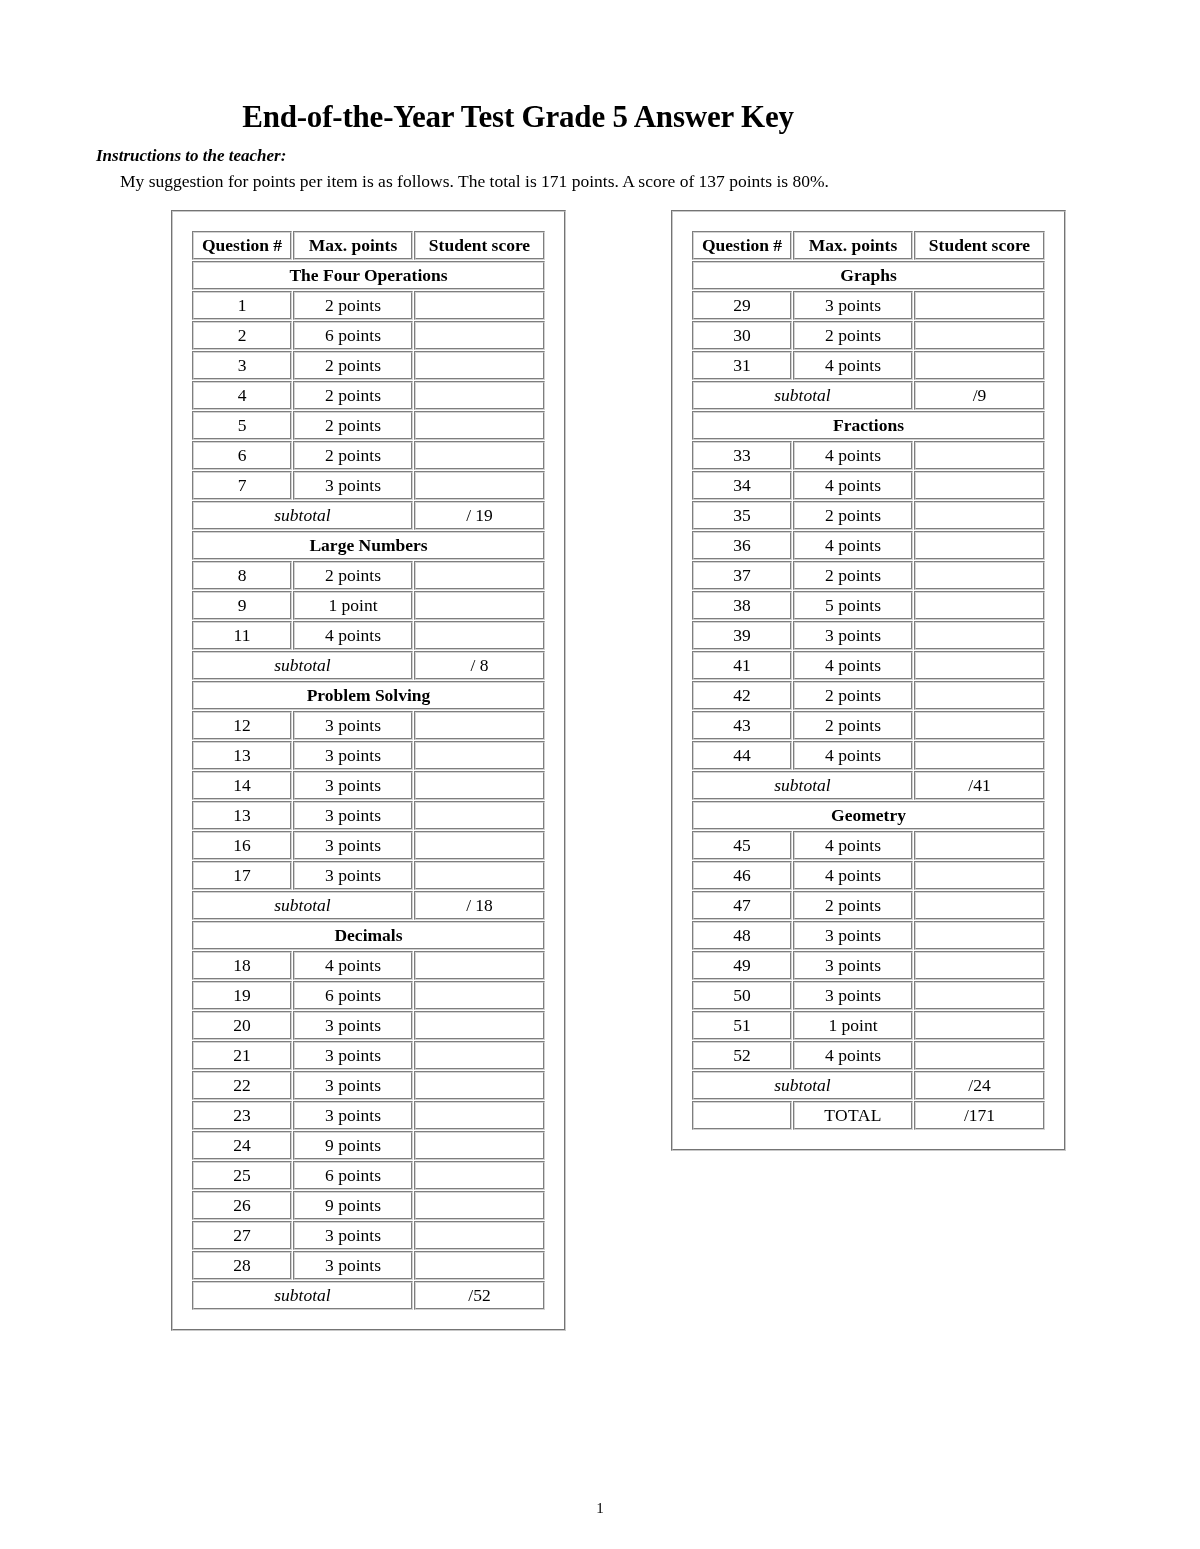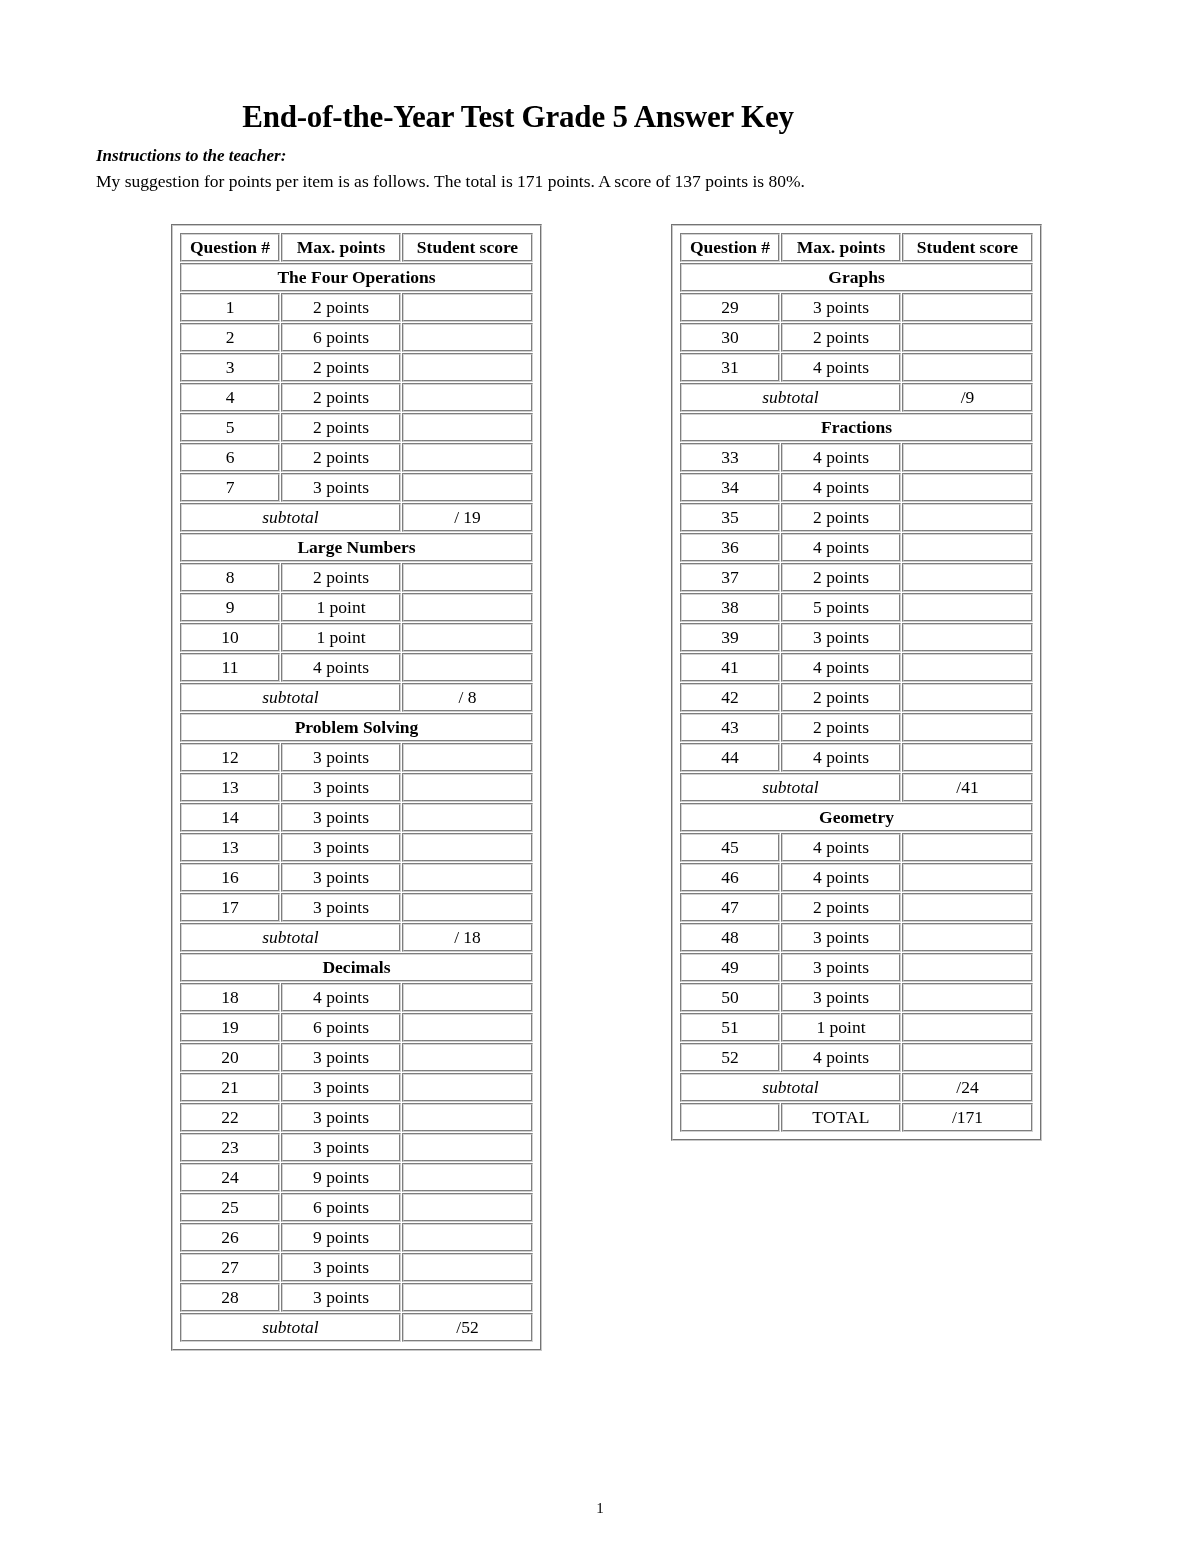--- a/index.html
+++ b/index.html
@@ -38,28 +38,29 @@
   .instructions-label {
     font-size: 17px;
     font-weight: bold;
     font-style: italic;
     line-height: 22px;
   }
   .instructions-text {
     font-size: 17.5px;
     line-height: 25px;
     margin-top: 2px;
+    margin-left: 24px;
   }
 
   
   .table-wrap {
     position: absolute;
-    top: 224px;
+    top: 210px;
     border: 2px groove #c8c8c8;
-    padding: 6px;
+    padding: 18px;
     background: #ffffff;
   }
   .table-wrap.left  { left: 171px; }
   .table-wrap.right { left: 671px; }
 
   table.score-table {
     border-collapse: separate;
     border-spacing: 1px;
     width: 353px;
     table-layout: fixed;
@@ -185,25 +186,20 @@
             <td>8</td>
             <td>2 points</td>
             <td></td>
           </tr>
           <tr>
             <td>9</td>
             <td>1 point</td>
             <td></td>
           </tr>
           <tr>
-            <td>10</td>
-            <td>1 point</td>
-            <td></td>
-          </tr>
-          <tr>
             <td>11</td>
             <td>4 points</td>
             <td></td>
           </tr>
           <tr>
             <td class="subtotal-label" colspan="2">subtotal</td>
             <td>/ 8</td>
           </tr>
           <tr>
             <td class="section-head" colspan="3">Problem Solving</td>

